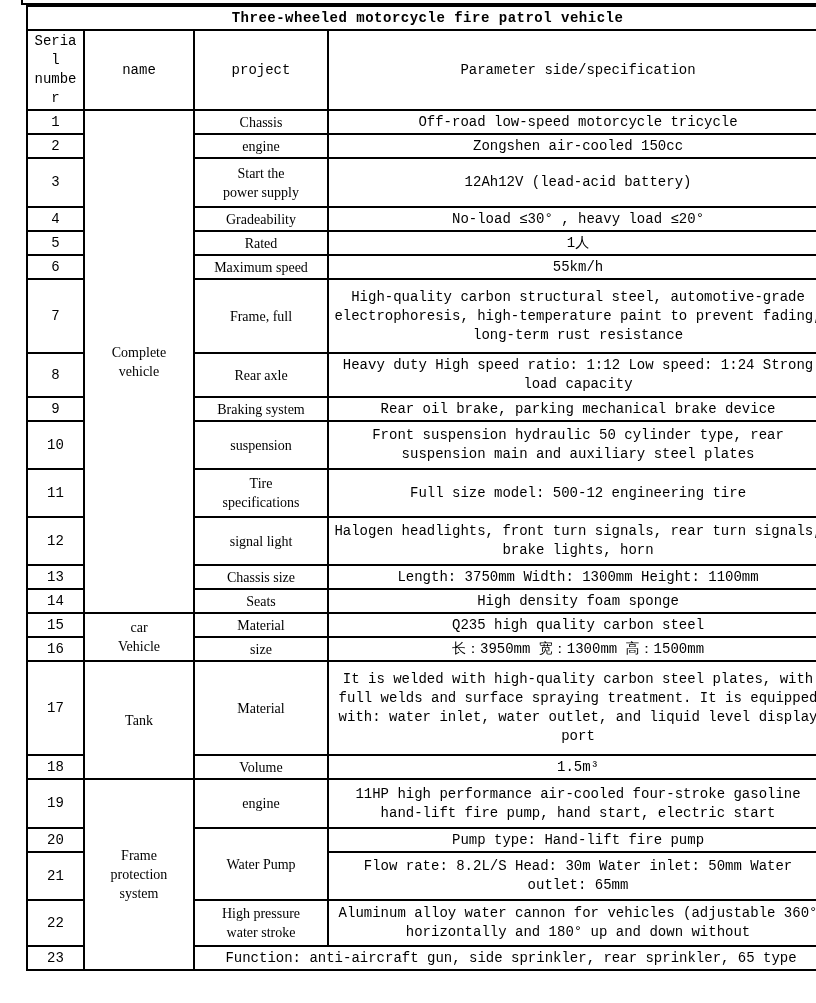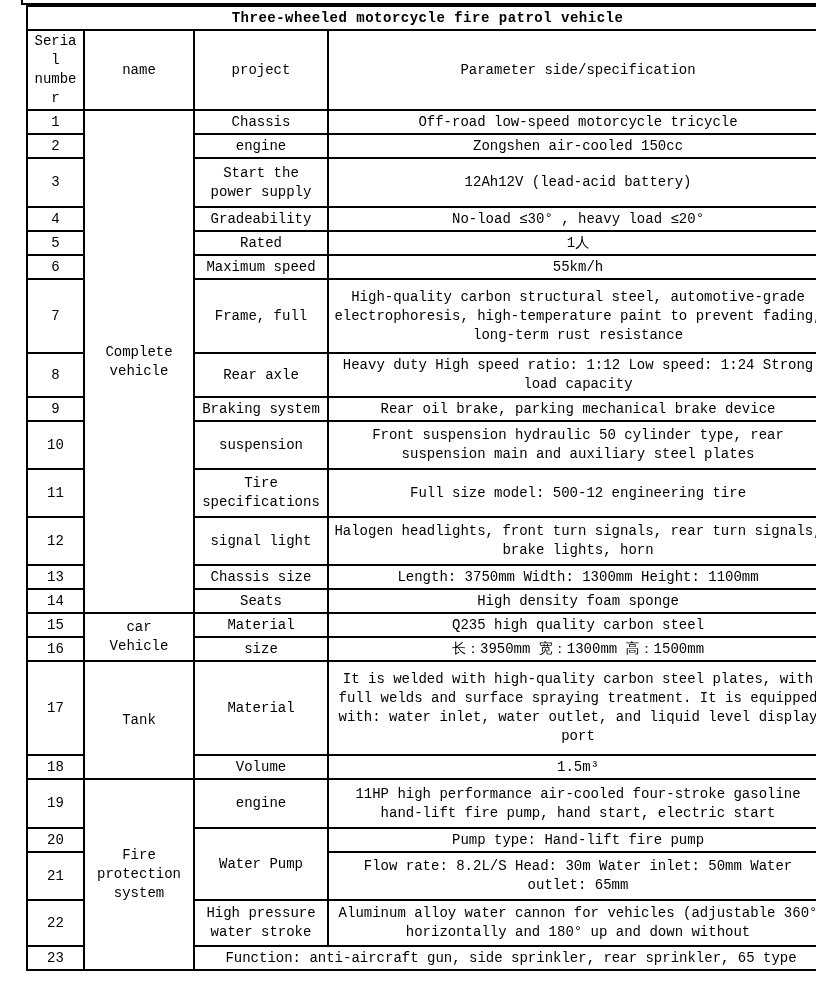--- a/index.html
+++ b/index.html
@@ -39,21 +39,21 @@
     word-wrap: break-word;
   }
   td.title-cell {
     border-top: 0;
     font-weight: bold;
     font-size: 15px;
     height: 20px;
     letter-spacing: 0.5px;
   }
   td.hdr { height: 40px; }
-  td.col-name, td.col-project { white-space: pre-line; }
+  td.col-name, td.col-project { white-space: pre-line; font-family: Liberation Serif, serif; }
   .rh40 { height: 40px !important; }
   .rh42 { height: 42px !important; }
   .rh44 { height: 44px !important; }
   .rh45 { height: 45px !important; }
   .rh70 { height: 70px !important; }
   .rh90 { height: 90px !important; }
 </style>
 </head>
 <body>
 
@@ -173,21 +173,21 @@
         <td>It is welded with high-quality carbon steel plates, with full welds and surface spraying treatment. It is equipped with: water inlet, water outlet, and liquid level display port</td>
       </tr>
       <tr>
         <td>18</td>
         <td class="col-project">Volume</td>
         <td>1.5m³</td>
       </tr>
 
       <tr>
         <td class="rh45">19</td>
-        <td class="col-name" rowspan="5">Fire
+        <td class="col-name" rowspan="5">Frame
 protection
 system</td>
         <td class="col-project">engine</td>
         <td>11HP high performance air-cooled four-stroke gasoline hand-lift fire pump, hand start, electric start</td>
       </tr>
       <tr>
         <td>20</td>
         <td class="col-project" rowspan="2">Water Pump</td>
         <td>Pump type: Hand-lift fire pump</td>
       </tr>

